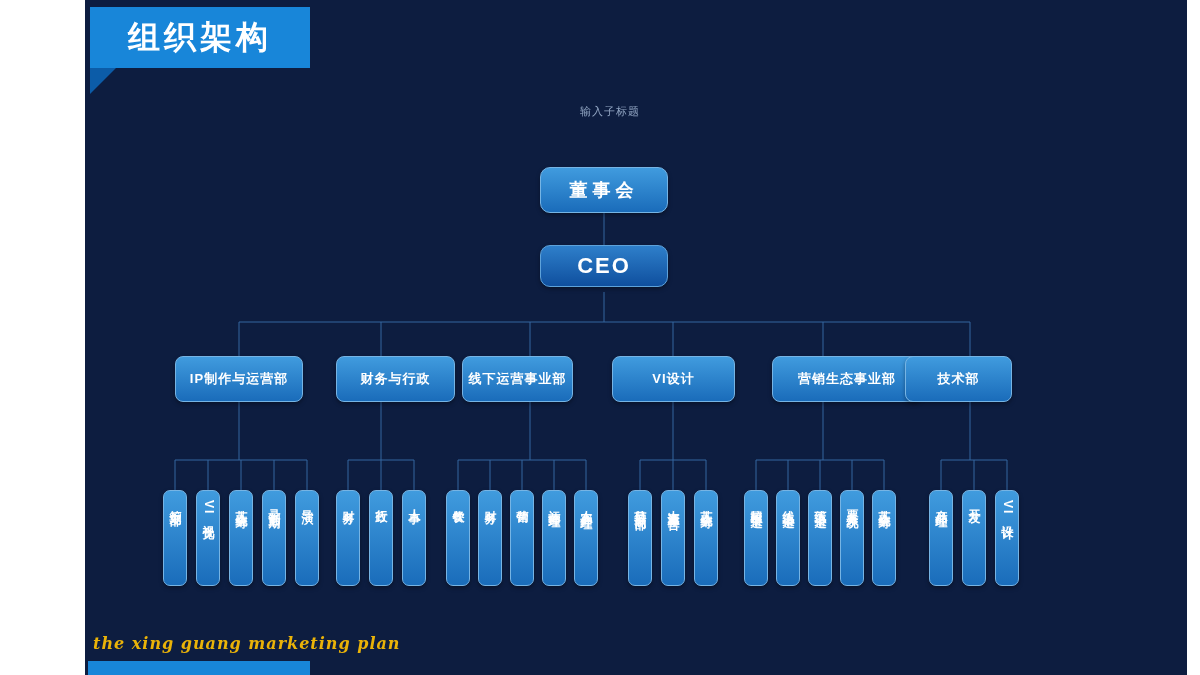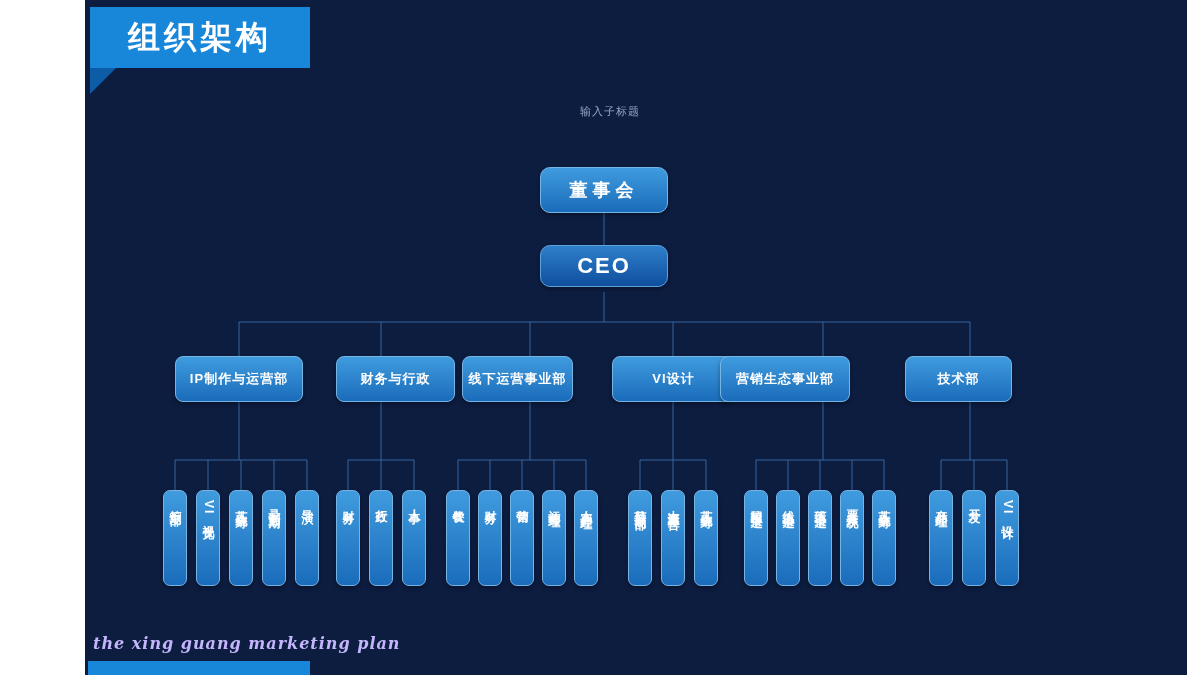--- a/index.html
+++ b/index.html
@@ -48,21 +48,21 @@
     top:490px;width:24px;height:96px;border-radius:7px;
     justify-content:center;align-items:flex-start;padding-top:9px;
     font-size:12px;letter-spacing:2px;font-weight:bold;
   }
   .child span{writing-mode:vertical-rl;}
 
   .footer-script{
     position:absolute;left:93px;top:634px;
     font-family:"DejaVu Serif","Liberation Serif",serif;
     font-style:italic;font-weight:bold;font-size:16px;letter-spacing:1px;
-    color:#c4b5fd;
+    color:#eab308;
   }
   .footer-bar{position:absolute;left:88px;top:661px;width:222px;height:14px;background:#1886d9;}
 </style>
 </head>
 <body>
 
 <div class="margin left"></div>
 <div class="margin right"></div>
 
 <div class="ribbon">
@@ -86,21 +86,21 @@
     M970 402 V460 M941 460 H1007 M941 460 V490 M974 460 V490 M1007 460 V490"></path>
 </svg>
 
 <div class="node node-board">董事会</div>
 <div class="node node-ceo">CEO</div>
 
 <div class="node dept" style="left:175px;width:128px">IP制作与运营部</div>
 <div class="node dept" style="left:336px;width:119px">财务与行政</div>
 <div class="node dept" style="left:462px;width:111px">线下运营事业部</div>
 <div class="node dept" style="left:612px;width:123px">VI设计</div>
-<div class="node dept" style="left:720px;width:130px">营销生态事业部</div>
+<div class="node dept" style="left:772px;width:150px">营销生态事业部</div>
 <div class="node dept" style="left:905px;width:107px">技术部</div>
 
 <div class="node child" style="left:163px">
     <span>策划部</span>
   </div>
 <div class="node child" style="left:196px">
     <span>VI视觉</span>
   </div>
 <div class="node child" style="left:229px">
     <span>艺人统筹</span>

